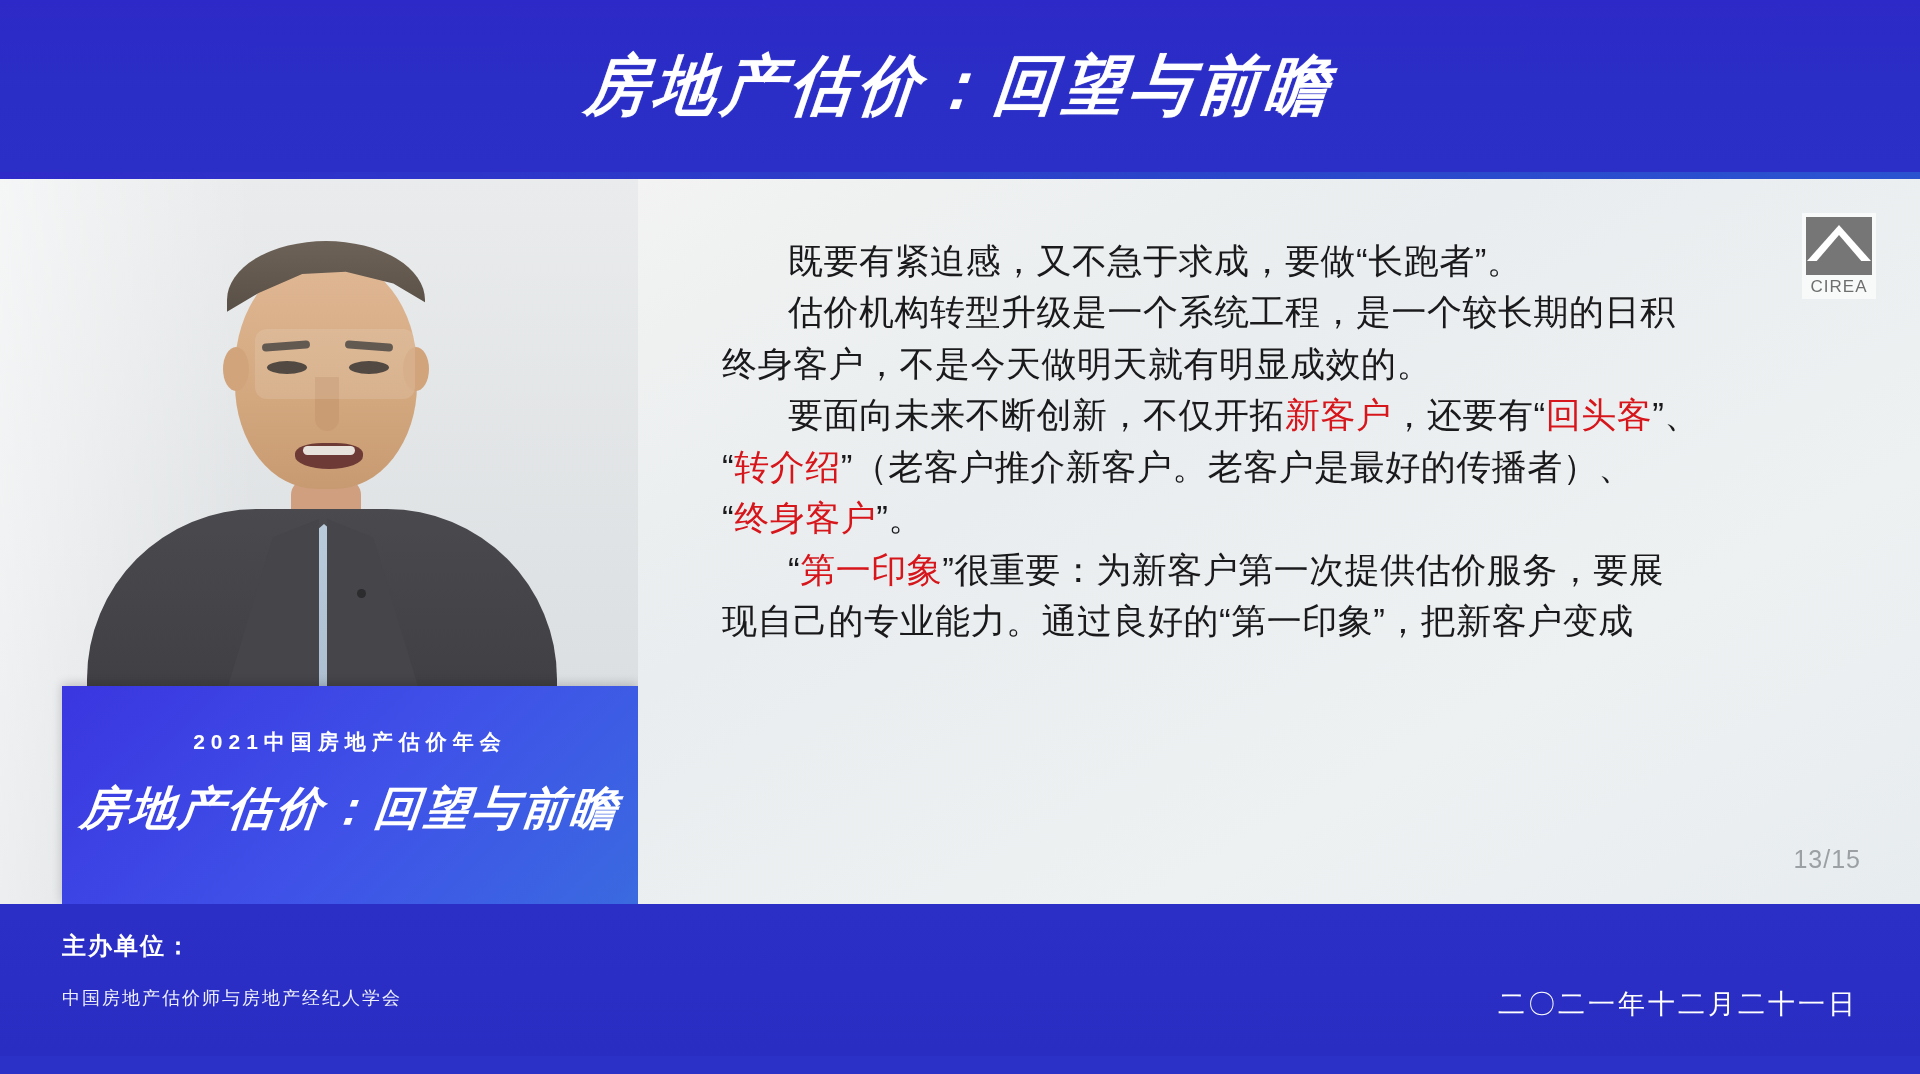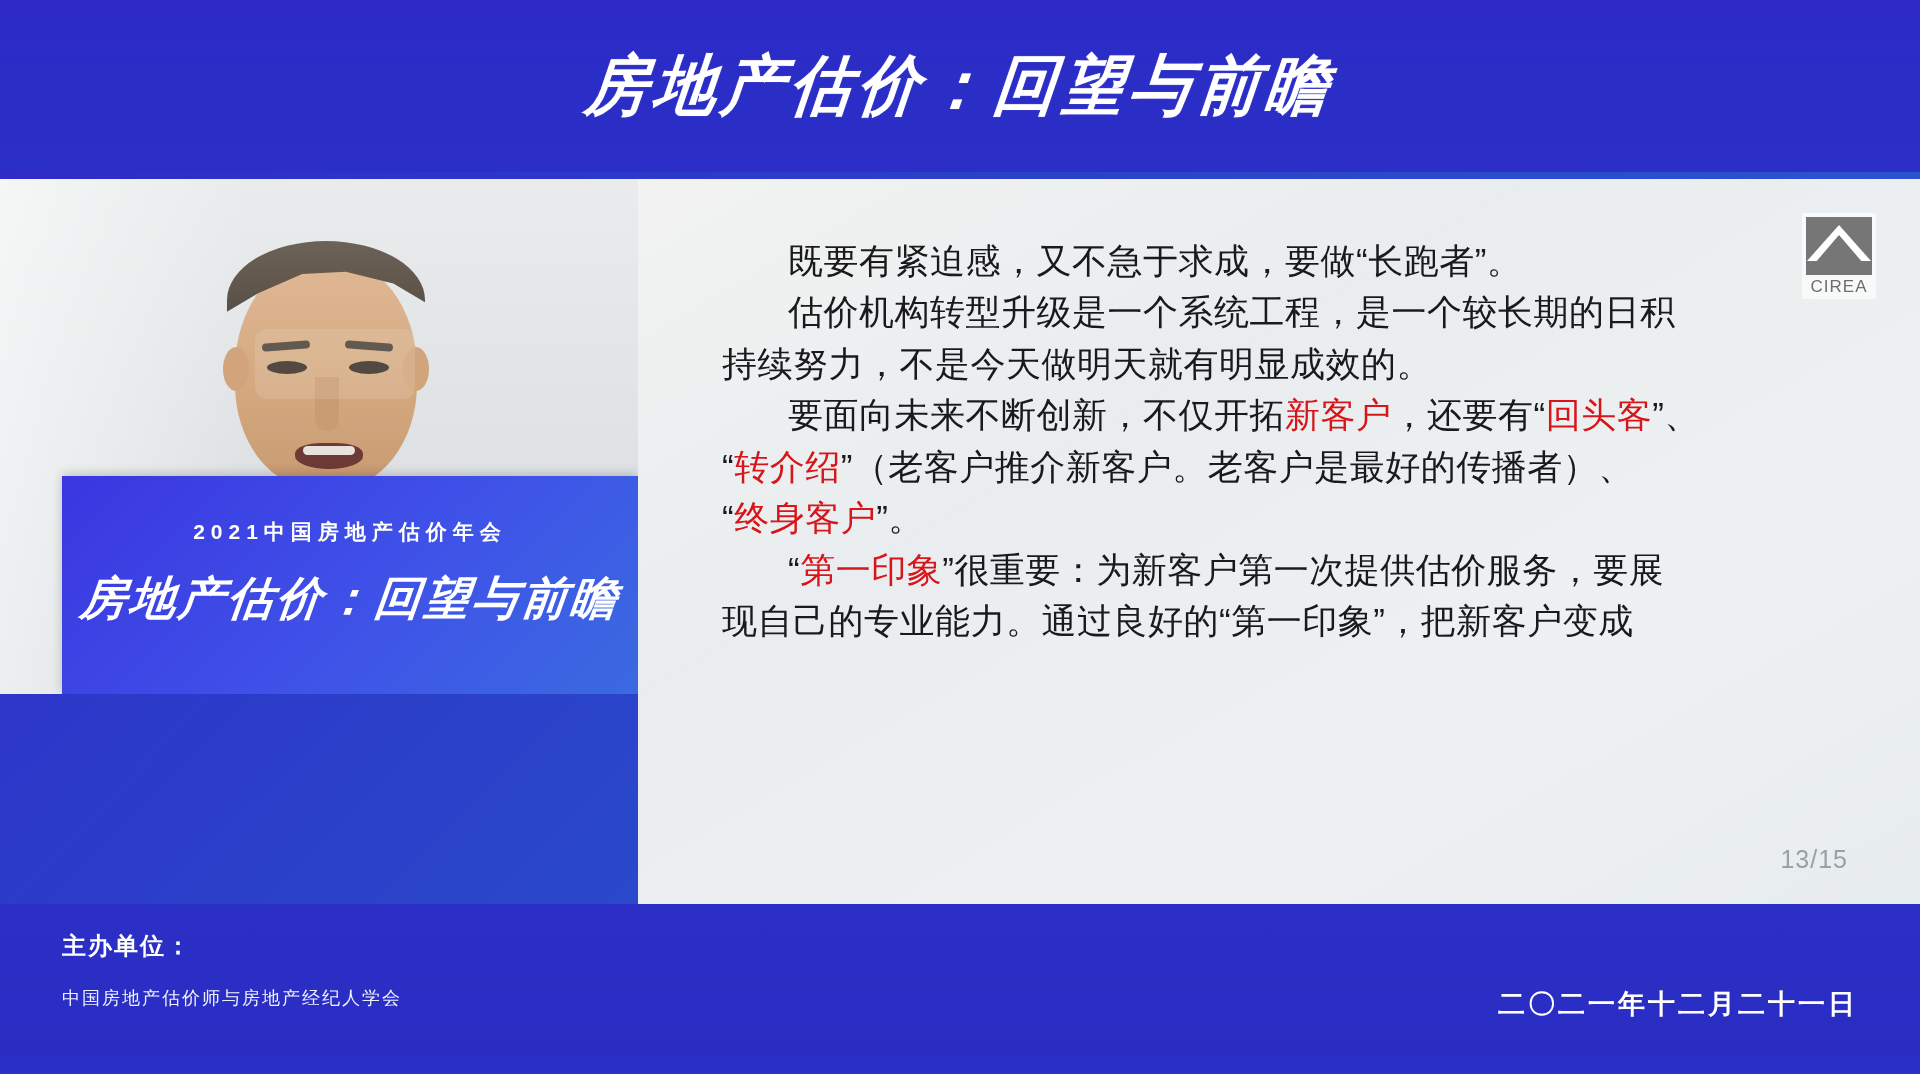--- a/index.html
+++ b/index.html
@@ -34,21 +34,21 @@
   }
 
   
   #stage {
     position:absolute; left:0; top:172px; width:1920px; height:732px;
     background:linear-gradient(135deg,#2f2bc9 0%,#2a45c9 45%,#2b62d8 100%);
   }
 
   
   #speaker-pane {
-    position:absolute; left:0; top:7px; width:638px; height:515px;
+    position:absolute; left:0; top:7px; width:638px; height:725px;
     overflow:hidden;
     background:#cfd3d6;
   }
   .sp-wall {
     position:absolute; inset:0;
     background:linear-gradient(180deg,#e9ebec 0%,#dfe2e4 55%,#d6dadd 100%);
   }
   .sp-wall:after{
     content:""; position:absolute; left:0; top:0; width:40%; height:100%;
     background:linear-gradient(90deg,rgba(255,255,255,.55),rgba(255,255,255,0));
@@ -149,40 +149,40 @@
     margin-bottom:18px; color:#141416;
   }
   .s-line {
     font-size:35px; line-height:1.47; letter-spacing:.5px; color:#1a1a1c;
     white-space:nowrap;
   }
   .s-indent { text-indent:66px; }
   .hl { color:#d6161b; font-weight:400; }
 
   #page-num {
-    position:absolute; right:72px; bottom:30px;
+    position:absolute; right:59px; bottom:30px;
     font-size:25px; color:#9aa0a4; letter-spacing:1px;
   }
 
   
   #bottom-bar {
     position:absolute; left:0; top:904px; width:1920px; height:152px;
     background:linear-gradient(180deg,#2b2fc6 0%,#2a2dc2 100%);
   }
   #org-label {
     position:absolute; left:62px; top:26px; color:#ffffff;
     font-size:24px; font-weight:700; letter-spacing:2px;
   }
   #org-name {
     position:absolute; left:62px; top:82px; color:#eef0ff;
     font-size:18px; letter-spacing:2px;
   }
   #bottom-date {
     position:absolute; right:62px; top:82px; color:#ffffff;
-    font-size:27px; letter-spacing:3px;font-weight:bold;
+    font-size:27px; letter-spacing:3px;
   }
 </style>
 </head>
 <body>
 
 <div id="screen">
 
   <div id="top-banner">
     <div id="top-banner-title">房地产估价：回望与前瞻</div>
   </div>
@@ -223,21 +223,21 @@
         <div class="logo-sq">
           <div class="logo-roof"></div>
         </div>
         <div class="logo-text">CIREA</div>
       </div>
 
       <div id="slide-body">
         <div id="slide-lines">
             <div class="s-line s-indent"><span>既要有紧迫感，又不急于求成，要做“长跑者”。</span></div>
             <div class="s-line s-indent"><span>估价机构转型升级是一个系统工程，是一个较长期的日积</span></div>
-            <div class="s-line"><span>持续努力，不是今天做明天就有明显成效的。</span></div>
+            <div class="s-line"><span>终身客户，不是今天做明天就有明显成效的。</span></div>
             <div class="s-line s-indent"><span>要面向未来不断创新，不仅开拓</span><span class="hl">新客户</span><span>，还要有“</span><span class="hl">回头客</span><span>”、</span></div>
             <div class="s-line"><span>“</span><span class="hl">转介绍</span><span>”（老客户推介新客户。老客户是最好的传播者）、</span></div>
             <div class="s-line"><span>“</span><span class="hl">终身客户</span><span>”。</span></div>
             <div class="s-line s-indent"><span>“</span><span class="hl">第一印象</span><span>”很重要：为新客户第一次提供估价服务，要展</span></div>
             <div class="s-line"><span>现自己的专业能力。通过良好的“第一印象”，把新客户变成</span></div>
           </div>
       </div>
 
       <div id="page-num">13/15</div>
     </div>

